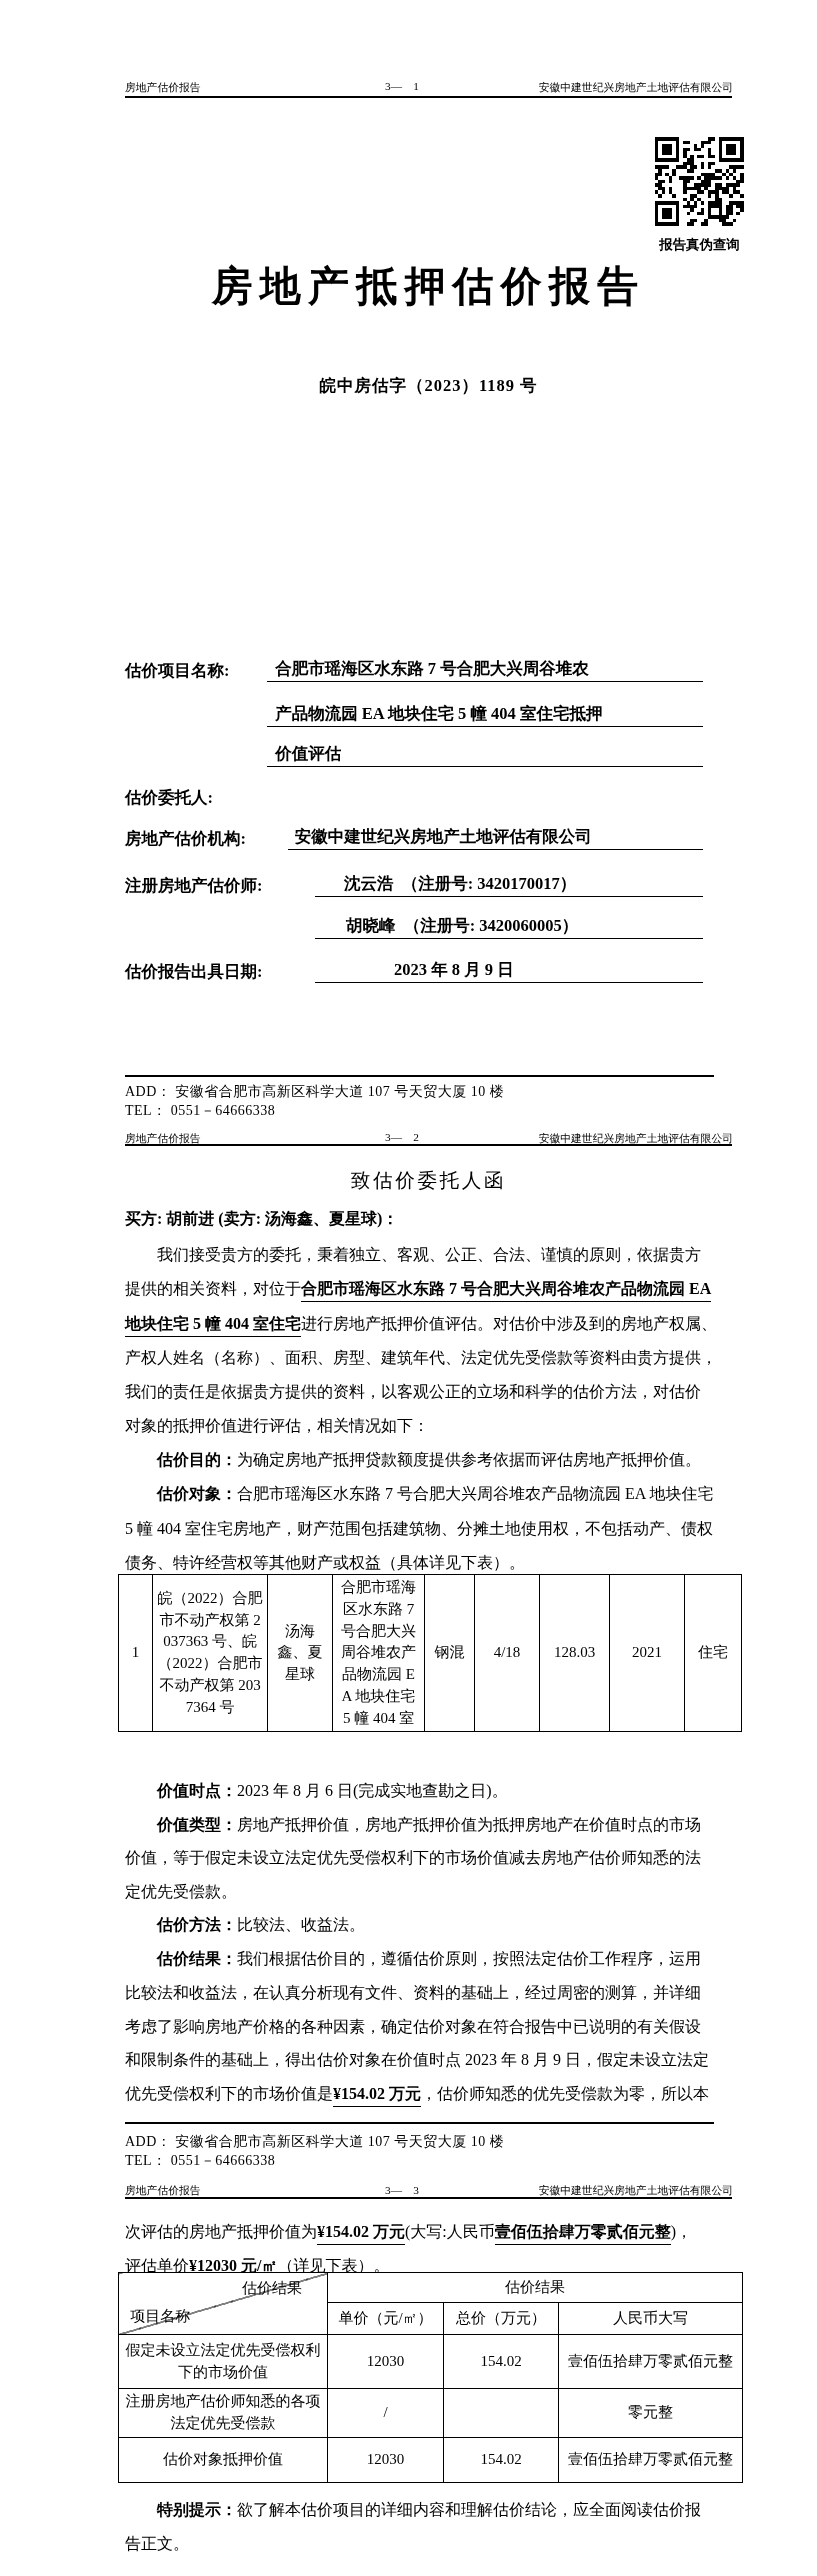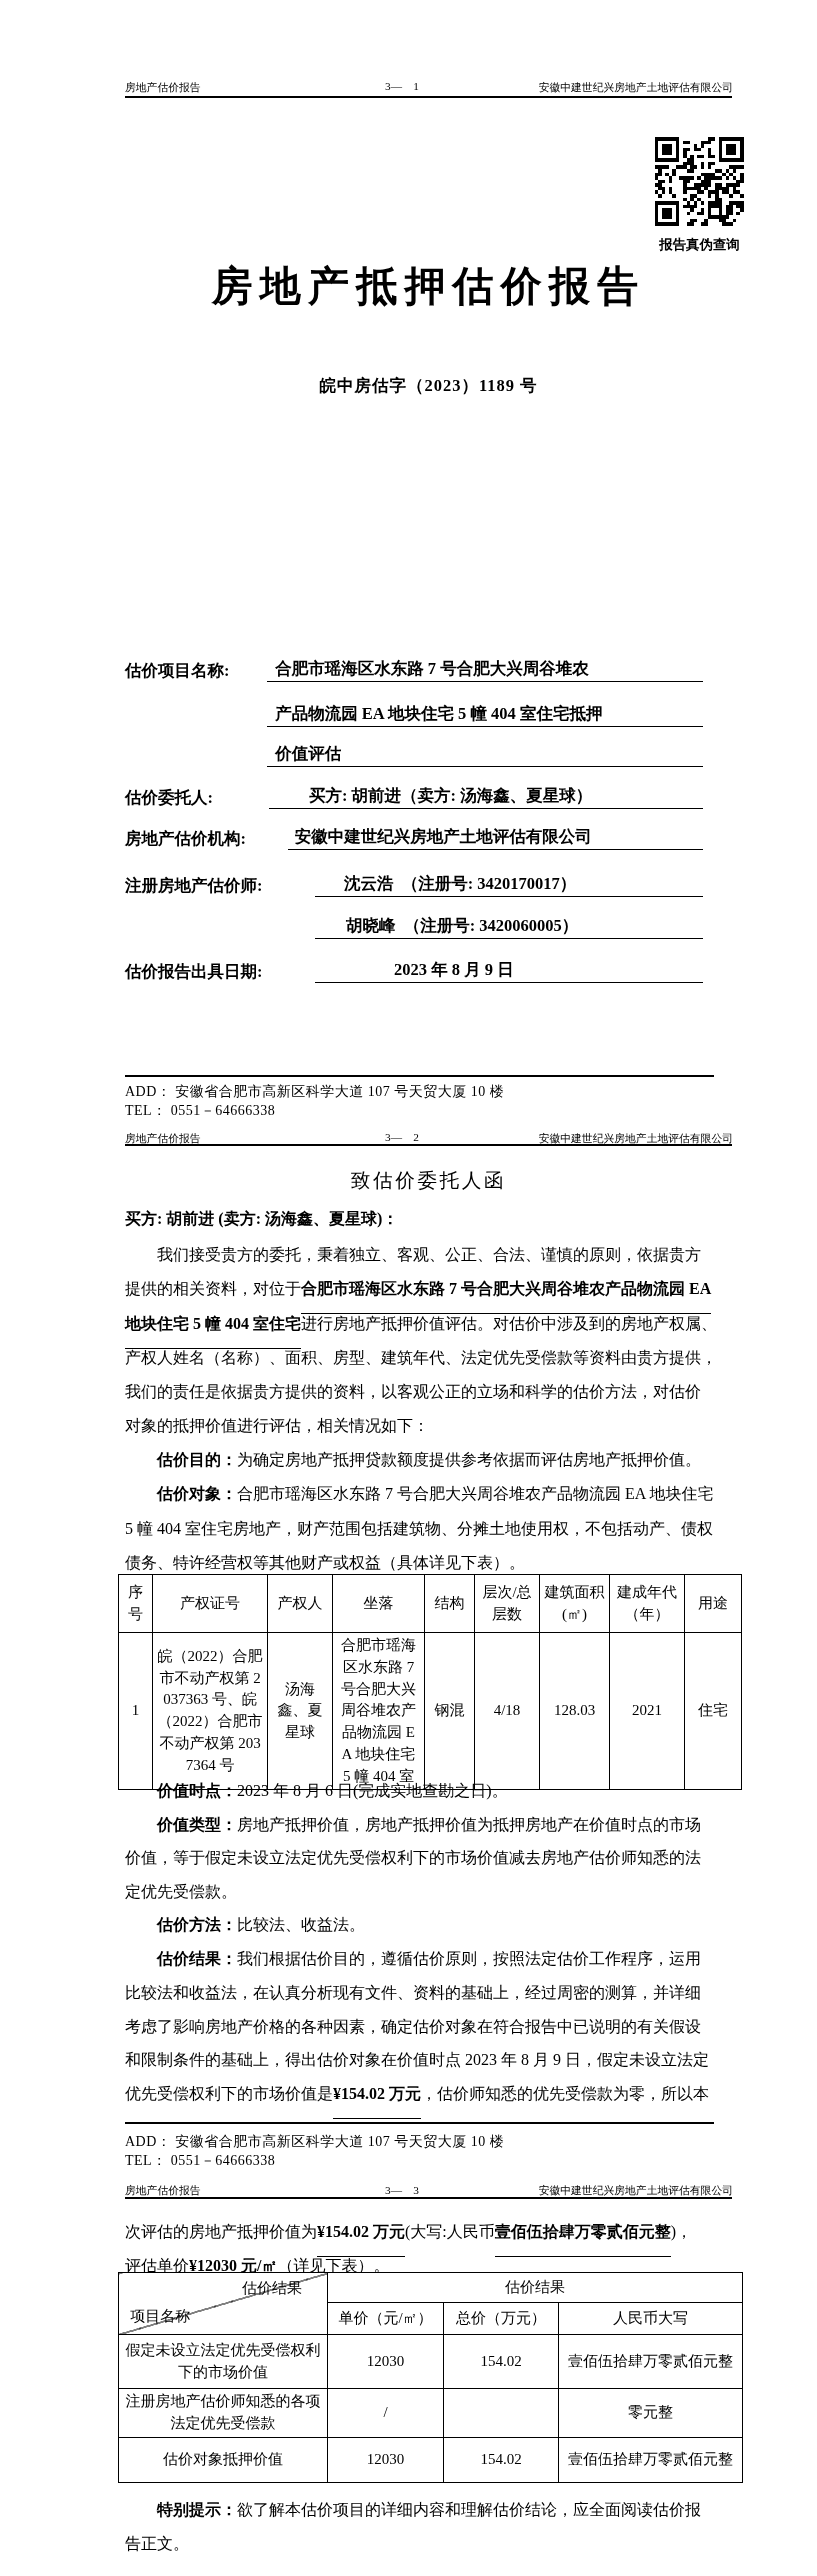--- a/index.html
+++ b/index.html
@@ -14,21 +14,21 @@
   .foot-line{position:absolute;left:125px;font-size:14px;white-space:pre;letter-spacing:0.5px;}
   .cover-title{position:absolute;left:125px;width:607px;text-align:center;font-size:41px;font-weight:bold;letter-spacing:7.2px;white-space:nowrap;}
   .cover-docno{position:absolute;left:125px;width:607px;text-align:center;font-size:16.5px;font-weight:bold;letter-spacing:1px;white-space:nowrap;}
   .info-row{position:absolute;left:125px;width:578px;height:23px;display:flex;align-items:flex-end;font-size:16.5px;font-weight:bold;white-space:pre;}
   .info-label{flex:0 0 auto;white-space:pre;}
   .info-spacer{flex:0 0 auto;}
   .info-fill{flex:1 1 auto;border-bottom:1.5px solid #000;padding-bottom:1.5px;white-space:pre;}
   .line{position:absolute;left:125px;font-size:16px;line-height:21px;white-space:pre;}
   .indent{padding-left:32px;}
   .b{font-weight:bold;}
-  .bu{font-weight:bold;border-bottom:1px solid #000;padding-bottom:16px;}
+  .bu{font-weight:bold;border-bottom:1px solid #000;padding-bottom:4px;}
   .letter-title{position:absolute;left:125px;width:607px;text-align:center;font-size:19.6px;font-weight:normal;letter-spacing:2.6px;}
   table.rep{position:absolute;border-collapse:collapse;table-layout:fixed;background:#fff;}
   table.rep td,table.rep th{border:1px solid #000;font-size:15px;font-weight:normal;text-align:center;vertical-align:middle;padding:2.1px 4.1px;line-height:1.45;word-break:break-all;}
   table.rep{border:1.5px solid #000;}
   .diag{position:relative;background:linear-gradient(to bottom right,transparent calc(50% - 0.5px),#000 calc(50% - 0.5px),#000 calc(50% + 0.5px),transparent calc(50% + 0.5px));}
   .diag-top{position:absolute;top:5.2px;right:25px;font-size:15px;}
   .diag-bottom{position:absolute;bottom:6.2px;left:11.3px;font-size:15px;}
   .qr-box{position:absolute;left:654px;top:137px;width:90px;height:89px;}
   .qr-caption{position:absolute;left:648px;top:236px;width:103px;text-align:center;font-size:13.4px;font-weight:bold;white-space:nowrap;}
 </style>
@@ -273,21 +273,20 @@
     <div class="info-row" style="top:704px">
       <span class="info-spacer" style="width:142px"></span>
       <span class="info-fill" style="padding-left:8.2px">产品物流园 EA 地块住宅 5 幢 404 室住宅抵押</span>
     </div>
     <div class="info-row" style="top:744px">
       <span class="info-spacer" style="width:142px"></span>
       <span class="info-fill" style="padding-left:8.2px">价值评估</span>
     </div>
     <div class="info-row" style="top:786px">
       <span class="info-label" style="width:144px">估价委托人:</span>
-      <span class="info-fill" style="padding-left:40px">买方: 胡前进（卖方: 汤海鑫、夏星球）</span>
     </div>
     <div class="info-row" style="top:827px">
       <span class="info-label" style="width:163px">房地产估价机构:</span>
       <span class="info-fill" style="padding-left:6.7px">安徽中建世纪兴房地产土地评估有限公司</span>
     </div>
     <div class="info-row" style="top:874px">
       <span class="info-label" style="width:190px">注册房地产估价师:</span>
       <span class="info-fill" style="padding-left:29px">沈云浩  （注册号: 3420170017）</span>
     </div>
     <div class="info-row" style="top:916px">
@@ -330,31 +329,20 @@
           <col style="width:115px">
           <col style="width:65px">
           <col style="width:92px">
           <col style="width:50px">
           <col style="width:65px">
           <col style="width:70px">
           <col style="width:75px">
           <col style="width:57px">
       </colgroup>
       <tbody>
-          <tr style="height:58px">
-        <th>序号</th>
-        <th>产权证号</th>
-        <th>产权人</th>
-        <th>坐落</th>
-        <th>结构</th>
-        <th>层次/总层数</th>
-        <th>建筑面积(㎡)</th>
-        <th>建成年代（年）</th>
-        <th>用途</th>
-      </tr>
       <tr style="height:129px">
         <td>1</td>
         <td>皖（2022）合肥市不动产权第 2037363 号、皖（2022）合肥市不动产权第 2037364 号</td>
         <td>汤海鑫、夏星球</td>
         <td>合肥市瑶海区水东路 7 号合肥大兴周谷堆农产品物流园 EA 地块住宅 5 幢 404 室</td>
         <td>钢混</td>
         <td>4/18</td>
         <td>128.03</td>
         <td>2021</td>
         <td>住宅</td>

